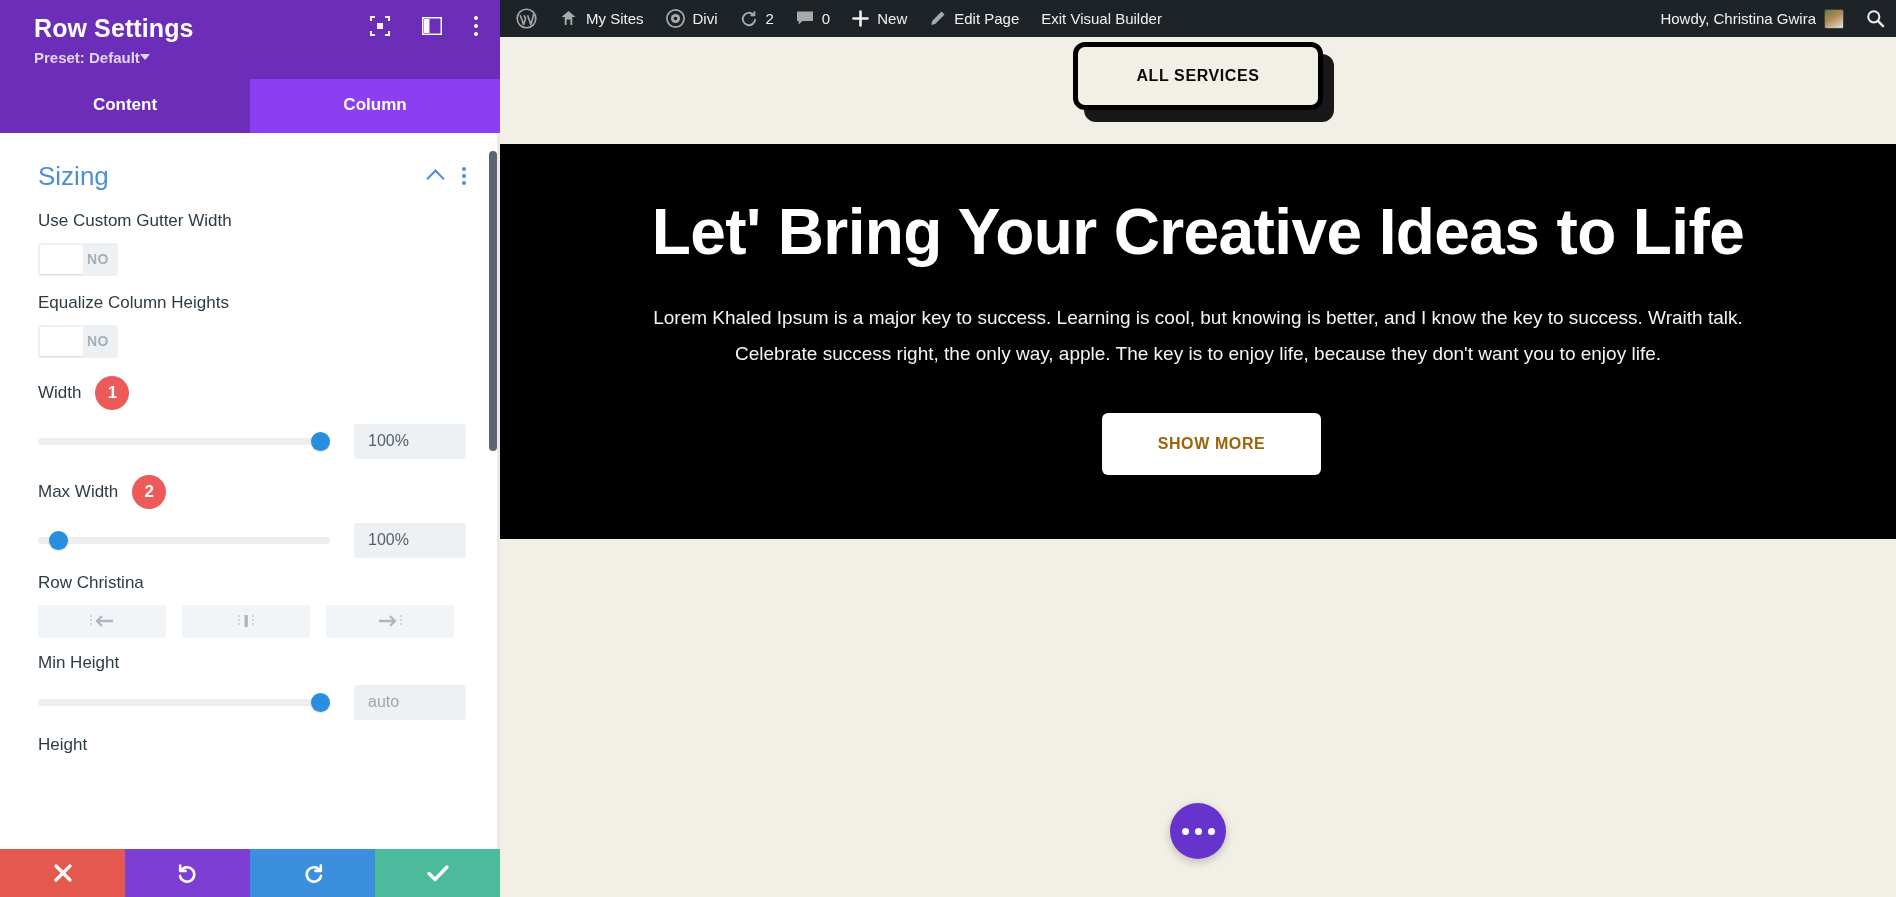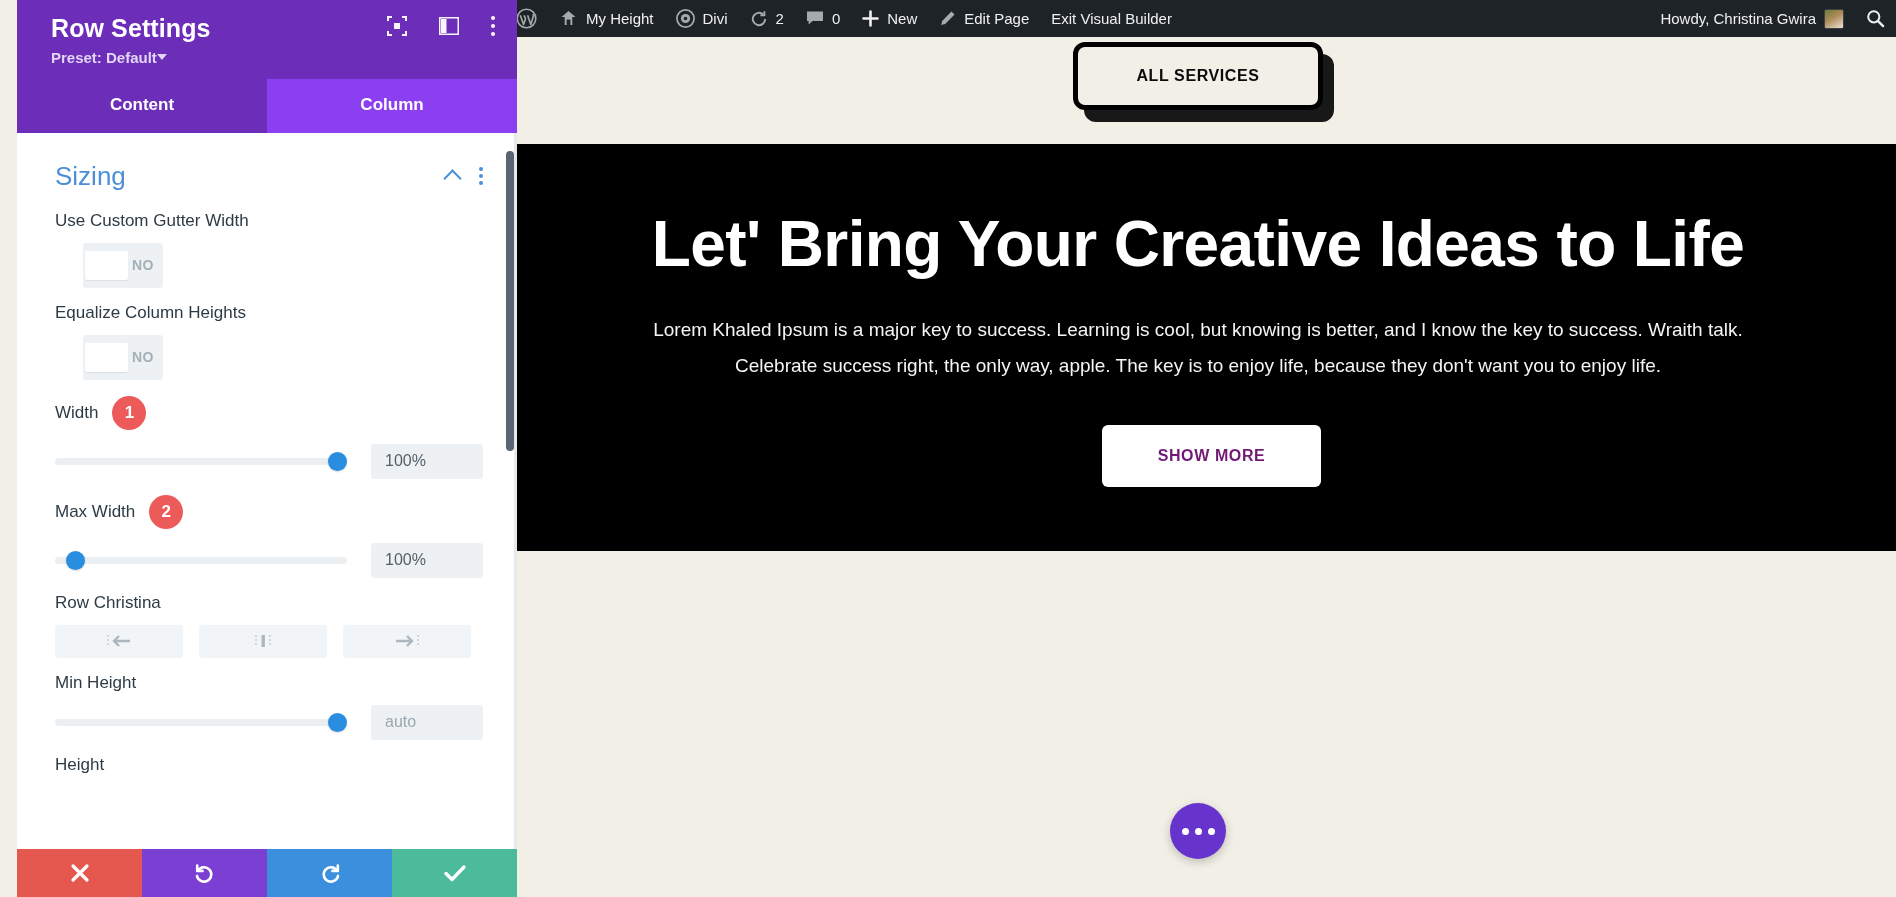--- a/index.html
+++ b/index.html
@@ -6,21 +6,21 @@
   html, body {
     width: 1896px; height: 897px;
     overflow: hidden;
     font-family: "Liberation Sans", sans-serif;
     background: #f2efe6;
   }
   .app { position: relative; width: 1896px; height: 897px; }
 
   
   .panel {
-    position: absolute; left: 17px; top: 0;
+    position: absolute; left: 0; top: 0;
     width: 500px; height: 897px;
     background: #fff;
     display: flex; flex-direction: column;
     z-index: 40;
   }
   .panel-header {
     background: #6c2eb9;
     padding: 14px 22px 12px 34px;
     position: relative;
     flex: 0 0 auto;
@@ -89,21 +89,21 @@
     display: inline-flex; align-items: center; justify-content: center;
     width: 34px; height: 34px; border-radius: 50%;
     background: #ec5a5a; color: #fff;
     font-size: 17px; font-weight: 700;
     margin-left: 14px;
   }
 
   .toggle {
     display: inline-flex; align-items: center;
     background: #eef1f3; border-radius: 3px;
-    height: 45px; padding: 0; width: 80px; cursor: pointer; margin-left: 28px;
+    height: 33px; padding: 0; width: 80px; cursor: pointer;
   }
   .toggle .knob {
     width: 43px; height: 29px; margin: 2px;
     background: #fff; border-radius: 2px;
     box-shadow: 0 1px 1px rgba(0,0,0,.08);
   }
   .toggle .tlabel {
     color: #a3b0b9; font-size: 14px; font-weight: 700;
     letter-spacing: .4px; padding-left: 2px;
   }
@@ -206,31 +206,31 @@
   }
   .hero {
     margin-top: 34px;
     background: #000; color: #fff;
     padding: 52px 0 64px;
     text-align: center;
   }
   .hero h1 {
     font-size: 64px; line-height: 1.07;
     font-weight: 700; letter-spacing: -.6px;
-    max-width: 1160px; margin: 14px auto;
+    max-width: 1160px; margin: 2px auto;
     font-stretch: condensed;
   }
   .hero p {
     max-width: 1130px; margin: 34px auto 0;
     font-size: 19px; line-height: 1.85; font-weight: 400;
     color: #f4f4f4;
   }
   .show-more {
     display: inline-block; margin-top: 42px;
-    background: #fff; color: #701a75;
+    background: #fff; color: #a16207;
     border: none; border-radius: 6px;
     padding: 22px 56px;
     font-size: 16px; font-weight: 700; letter-spacing: .6px;
     cursor: pointer;
     margin-left: 27px;
   }
   .fab {
     position: absolute; left: 50%; transform: translateX(-50%);
     bottom: 38px;
     width: 56px; height: 56px; border-radius: 50%;
@@ -411,21 +411,21 @@
       <svg width="21" height="21" viewBox="0 0 21 21">
         <circle cx="10.5" cy="10.5" r="9.3" fill="none" stroke="#a7aaad" stroke-width="1.6"></circle>
         <path d="M4.2 7.3l3.4 9.1 2-5.6-1.6-3.5M11.6 7.3l3.2 9.1 2.4-7.6c.3-.9.1-2-.4-2.6" fill="none" stroke="#a7aaad" stroke-width="1.6" stroke-linejoin="round"></path>
       </svg>
     </div>
     <div class="ab-item">
       <svg width="19" height="17" viewBox="0 0 19 17">
         <path d="M9.5 1l7 6h-3.2v8H5.7V7H2.5z" fill="#a7aaad"></path>
         <rect x="7.6" y="9.6" width="3.8" height="5.4" fill="#1d2327"></rect>
       </svg>
-      <span>My Height</span>
+      <span>My Sites</span>
     </div>
     <div class="ab-item">
       <svg width="19" height="19" viewBox="0 0 19 19">
         <circle cx="9.5" cy="9.5" r="8.6" fill="none" stroke="#a7aaad" stroke-width="1.7"></circle>
         <circle cx="9.5" cy="9.5" r="4.6" fill="#a7aaad"></circle>
         <circle cx="9.5" cy="9.5" r="1.8" fill="#1d2327"></circle>
       </svg>
       <span>Divi</span>
     </div>
     <div class="ab-item">

